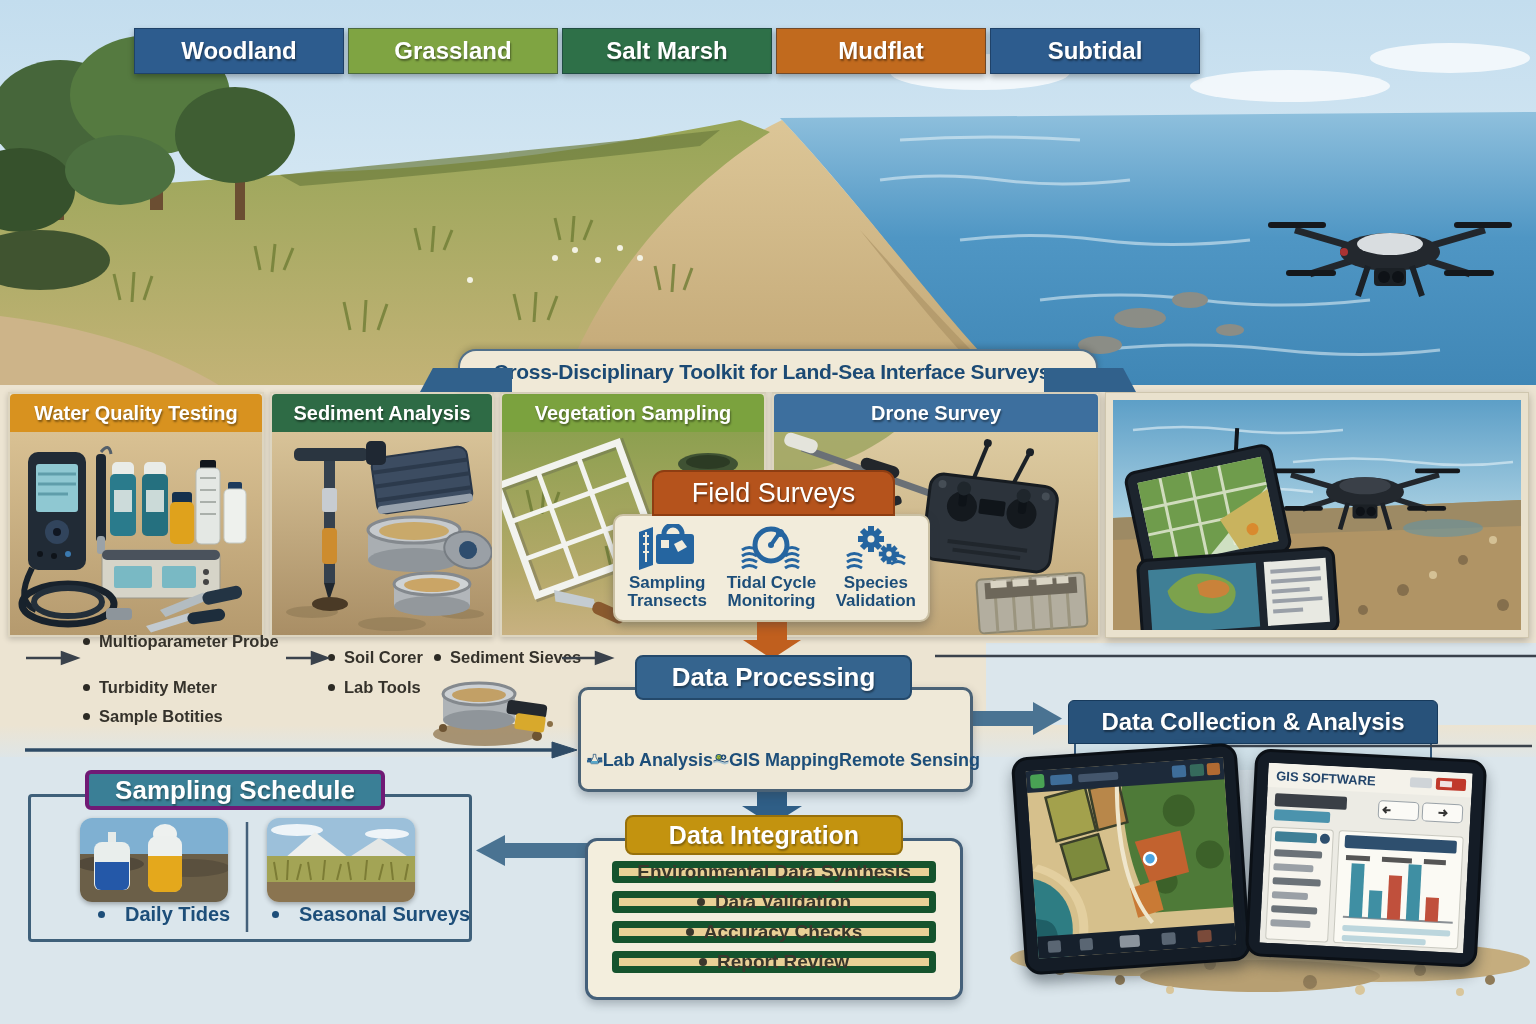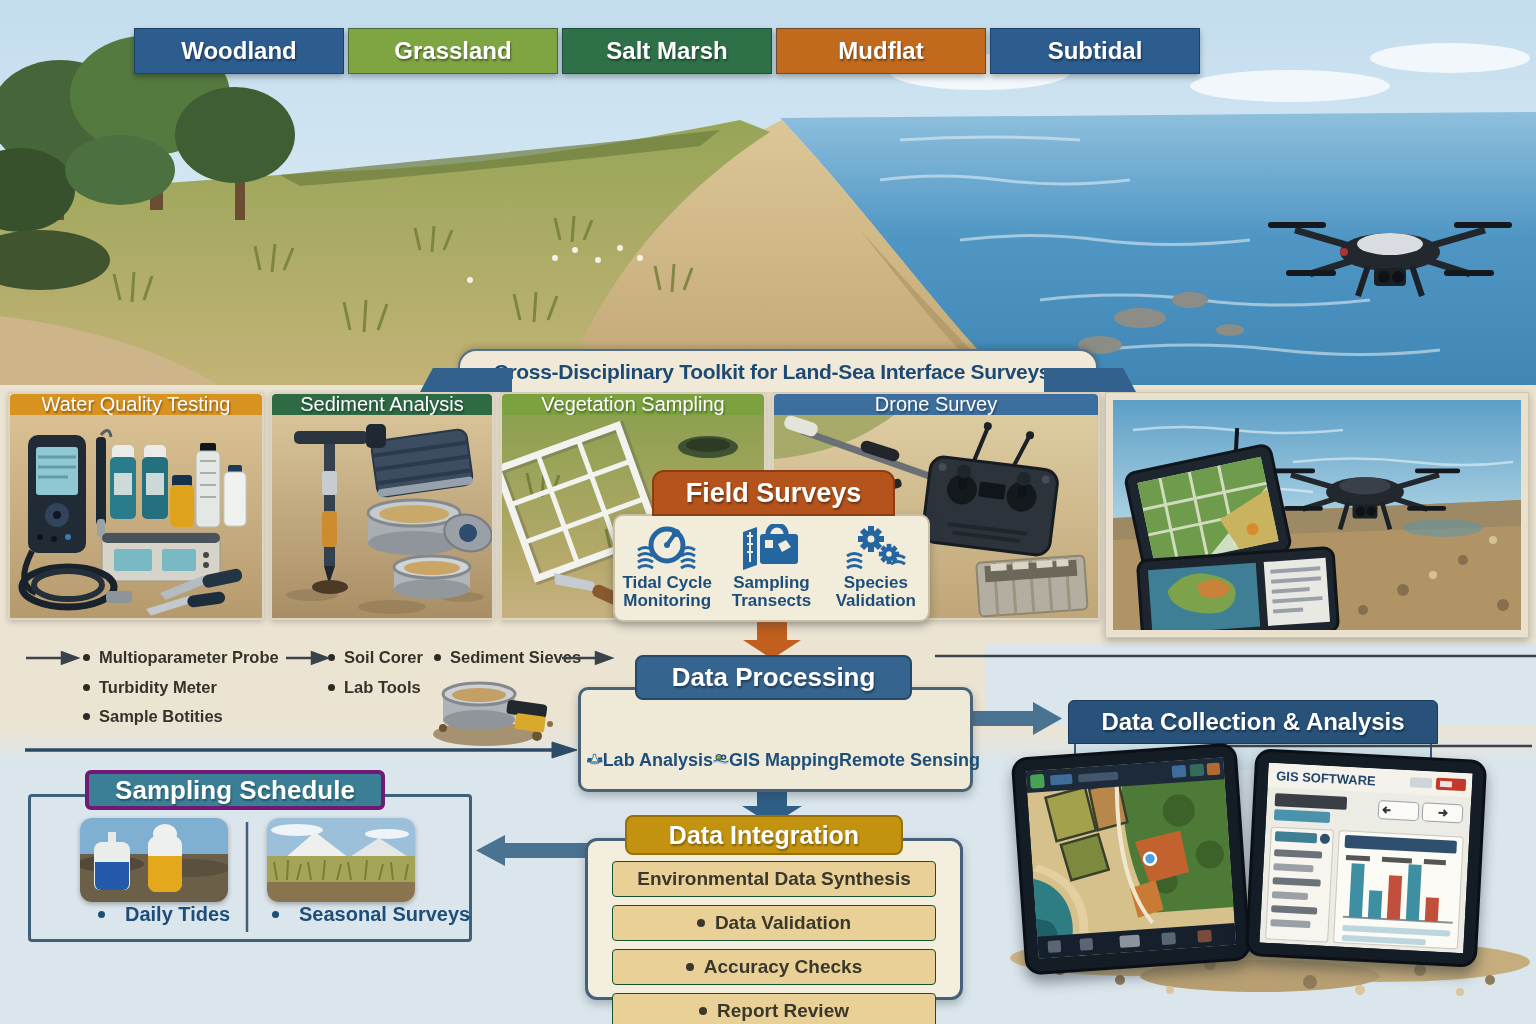--- a/index.html
+++ b/index.html
@@ -28,30 +28,30 @@
 #title-text{font-size:21px;font-weight:bold;color:#1c4a74;white-space:nowrap;letter-spacing:-.3px}
 
 
 #lower{left:0;top:385px;width:1536px;height:639px;background:#ece4d2;z-index:2}
 #lower .blue-bottom{position:absolute;left:0;top:372px;width:1536px;height:267px;background:#dbe6ec}
 #lower .blue-right{position:absolute;left:986px;top:258px;width:550px;height:140px;background:#dbe6ec}
 #lower .fade{position:absolute;left:0;top:340px;width:1536px;height:40px;background:linear-gradient(#ece4d2,#dbe6ec)}
 
 
 .panel{position:absolute;top:392px;z-index:3;border:2px solid #ddd5c0;box-shadow:0 2px 6px rgba(0,0,0,.2)}
-.panel-hdr{height:21px;display:flex;align-items:center;justify-content:center;color:#fff;font-weight:normal;
+.panel-hdr{height:38px;display:flex;align-items:center;justify-content:center;color:#fff;font-weight:bold;
   font-size:20px;text-shadow:1px 2px 2px rgba(0,0,0,.4);border-radius:4px 4px 0 0}
 .ph-orange{background:#d8921f}.ph-green{background:#2e6b45}.ph-olive{background:#7ba23e}.ph-blue{background:#3d6f9e}
 .panel svg{display:block}
 #photo-panel{left:1105px;top:392px;width:424px;height:246px;z-index:3;background:#e9e1cd;padding:7px;
   border:1px solid #cfc6ae;box-shadow:0 3px 8px rgba(0,0,0,.25)}
 
 
 #fs-hdr{left:652px;top:470px;width:243px;height:46px;background:#b5531c;border:2px solid #8d3d12;border-radius:12px 12px 0 0;
-  z-index:8;display:flex;align-items:center;justify-content:center;color:#fff;font-weight:bold;font-size:27px;
+  z-index:8;display:flex;align-items:center;justify-content:center;color:#fff;font-weight:normal;font-size:27px;
   text-shadow:1px 2px 2px rgba(0,0,0,.4)}
 #fs-body{left:613px;top:514px;width:317px;height:108px;background:#f2ecdb;border:2px solid #c9bfa2;border-radius:10px;
   z-index:7;display:flex;justify-content:space-around;align-items:flex-start;padding-top:8px;
   box-shadow:0 4px 10px rgba(40,50,60,.35)}
 .fs-item{display:flex;flex-direction:column;align-items:center;width:104px}
 .fs-label,.dp-label{font-size:17px;font-weight:bold;color:#1d4e79;text-align:center;line-height:1.08;margin-top:4px}
 
 
 .bullet-row{position:absolute;z-index:4;display:flex;align-items:center;gap:9px;height:22px}
 .bullet-row .dot{width:7px;height:7px;border-radius:50%;background:#2c2a24;flex:none}
@@ -67,21 +67,21 @@
   text-shadow:1px 2px 2px rgba(0,0,0,.4)}
 .dp-item{display:flex;flex-direction:row;align-items:center;width:126px}
 .dp-label{font-size:18px;white-space:nowrap}
 
 
 #di-body{left:585px;top:838px;width:378px;height:162px;background:#f3eedd;border:3px solid #44607a;border-radius:12px;
   z-index:7;padding:20px 24px 0 24px;box-shadow:0 4px 10px rgba(40,50,60,.3)}
 #di-hdr{left:625px;top:815px;width:278px;height:40px;background:#c3930f;border:2px solid #97700a;border-radius:8px;
   z-index:8;display:flex;align-items:center;justify-content:center;color:#fff;font-weight:bold;font-size:25px;
   text-shadow:1px 2px 2px rgba(0,0,0,.35)}
-.di-row{height:36px;margin-bottom:8px;background:#e9d096;border:1px solid #14532d;border-radius:4px;
+.di-row{height:22px;margin-bottom:8px;background:#e9d096;border:7px solid #14532d;border-radius:4px;
   display:flex;align-items:center;justify-content:center;gap:10px;font-size:19px;font-weight:bold;color:#3a372c}
 .di-row .dot{width:8px;height:8px;border-radius:50%;background:#3a372c}
 
 
 #ss-box{left:28px;top:794px;width:444px;height:148px;border:3px solid #3f607a;border-radius:4px;z-index:7}
 #ss-hdr{left:85px;top:770px;width:300px;height:40px;background:#3a7f96;border:4px solid #701a75;border-radius:6px;
   z-index:8;display:flex;align-items:center;justify-content:center;color:#fff;font-weight:bold;font-size:26px;
   text-shadow:1px 2px 2px rgba(0,0,0,.35)}
 .ss-thumb{position:absolute;top:818px;width:148px;height:84px;border-radius:12px;overflow:hidden;z-index:8;
   box-shadow:0 2px 5px rgba(0,0,0,.3)}
@@ -488,43 +488,43 @@
         <rect x="28" y="-32" width="62" height="64" fill="#e8e9e2"></rect>
         <path d="M34,-22 h50 M34,-12 h50 M34,-2 h38 M34,8 h50 M34,18 h30" stroke="#9aa0a8" stroke-width="4"></path>
       </g>
     </svg>
   </div>
 
   <div id="fs-hdr" class="abs">Field Surveys</div>
   <div id="fs-body" class="abs">
     <div class="fs-item">
       <svg width="62" height="46" viewBox="0 0 62 46">
+        <path d="M3,8 L17,3 L17,41 L3,46 Z" fill="#2565a0"></path>
+        <path d="M10,8 V38 M7,12 h6 M7,20 h6 M7,28 h6" stroke="#f2ecdb" stroke-width="2"></path>
+        <path d="M28,10 a9,9 0 0 1 18,0" fill="none" stroke="#2565a0" stroke-width="5"></path>
+        <rect x="20" y="10" width="38" height="30" rx="3" fill="#2565a0"></rect>
+        <path d="M38,20 l8,-4 l5,7 l-9,5 Z" fill="#f2ecdb"></path>
+        <rect x="25" y="16" width="8" height="8" fill="#f2ecdb"></rect>
+      </svg>
+      <div class="fs-label">Sampling Transects</div>
+    </div>
+    <div class="fs-item">
+      <svg width="62" height="46" viewBox="0 0 62 46">
         <g stroke="#2565a0" stroke-width="3" fill="none">
           <path d="M2,26 q7,-5 15,0 M45,26 q7,-5 14,0"></path>
           <path d="M2,32 q7,-5 15,0 M45,32 q7,-5 14,0"></path>
           <path d="M2,38 q7,-5 15,0 M45,38 q7,-5 14,0"></path>
           <path d="M2,44 q7,-5 15,0 M45,44 q7,-5 14,0"></path>
         </g>
         <circle cx="31" cy="21" r="16" fill="#f2ecdb" stroke="#2565a0" stroke-width="5"></circle>
         <line x1="31" y1="21" x2="38" y2="11" stroke="#2565a0" stroke-width="4"></line>
         <circle cx="40" cy="9" r="4" fill="#2565a0"></circle>
           <circle cx="31" cy="21" r="3" fill="#2565a0"></circle>
       </svg>
       <div class="fs-label">Tidal Cycle Monitoring</div>
-    </div>
-    <div class="fs-item">
-      <svg width="62" height="46" viewBox="0 0 62 46">
-        <path d="M3,8 L17,3 L17,41 L3,46 Z" fill="#2565a0"></path>
-        <path d="M10,8 V38 M7,12 h6 M7,20 h6 M7,28 h6" stroke="#f2ecdb" stroke-width="2"></path>
-        <path d="M28,10 a9,9 0 0 1 18,0" fill="none" stroke="#2565a0" stroke-width="5"></path>
-        <rect x="20" y="10" width="38" height="30" rx="3" fill="#2565a0"></rect>
-        <path d="M38,20 l8,-4 l5,7 l-9,5 Z" fill="#f2ecdb"></path>
-        <rect x="25" y="16" width="8" height="8" fill="#f2ecdb"></rect>
-      </svg>
-      <div class="fs-label">Sampling Transects</div>
     </div>
     <div class="fs-item">
       <svg width="62" height="46" viewBox="0 0 62 46">
         <g stroke="#2565a0" stroke-width="3" fill="none">
           <path d="M2,32 q7,-5 15,0 M2,38 q7,-5 15,0 M2,44 q7,-5 15,0"></path>
           <path d="M46,34 q7,-5 14,0 M46,40 q7,-5 14,0"></path>
         </g>
         <g transform="translate(26,15)">
           <g stroke="#2565a0" stroke-width="6">
               <line x1="0" y1="-13" x2="0" y2="13"></line>
@@ -543,21 +543,21 @@
               <line x1="-9" y1="9" x2="9" y2="-9"></line>
             </g>
           <circle r="9" fill="#2565a0"></circle>
             <circle r="3.5" fill="#f2ecdb"></circle>
         </g>
       </svg>
       <div class="fs-label">Species Validation</div>
     </div>
   </div>
 
-  <div class="bullet-row" style="left:83px;top:646px">
+  <div class="bullet-row" style="left:83px;top:630px">
     <span class="dot"></span>
       <span class="btxt">Multioparameter Probe</span>
     </div>
   <div class="bullet-row" style="left:83px;top:676px">
     <span class="dot"></span>
       <span class="btxt">Turbidity Meter</span>
     </div>
   <div class="bullet-row" style="left:83px;top:705px">
     <span class="dot"></span>
       <span class="btxt">Sample Botities</span>

